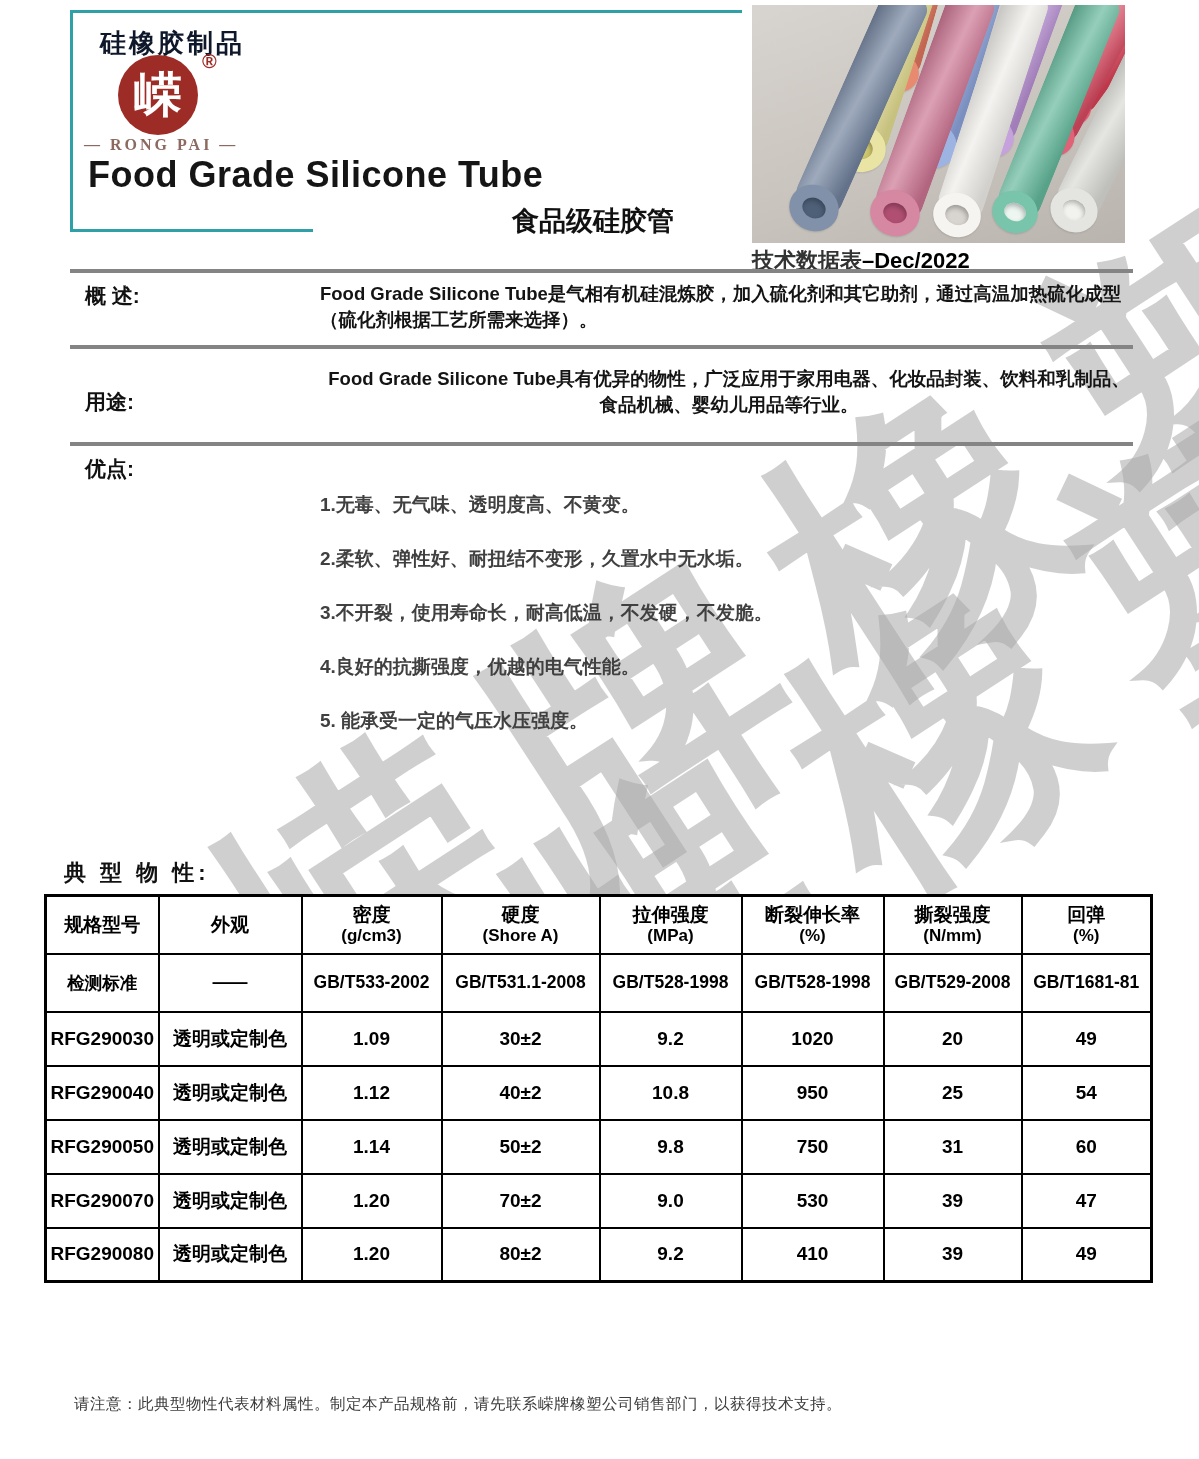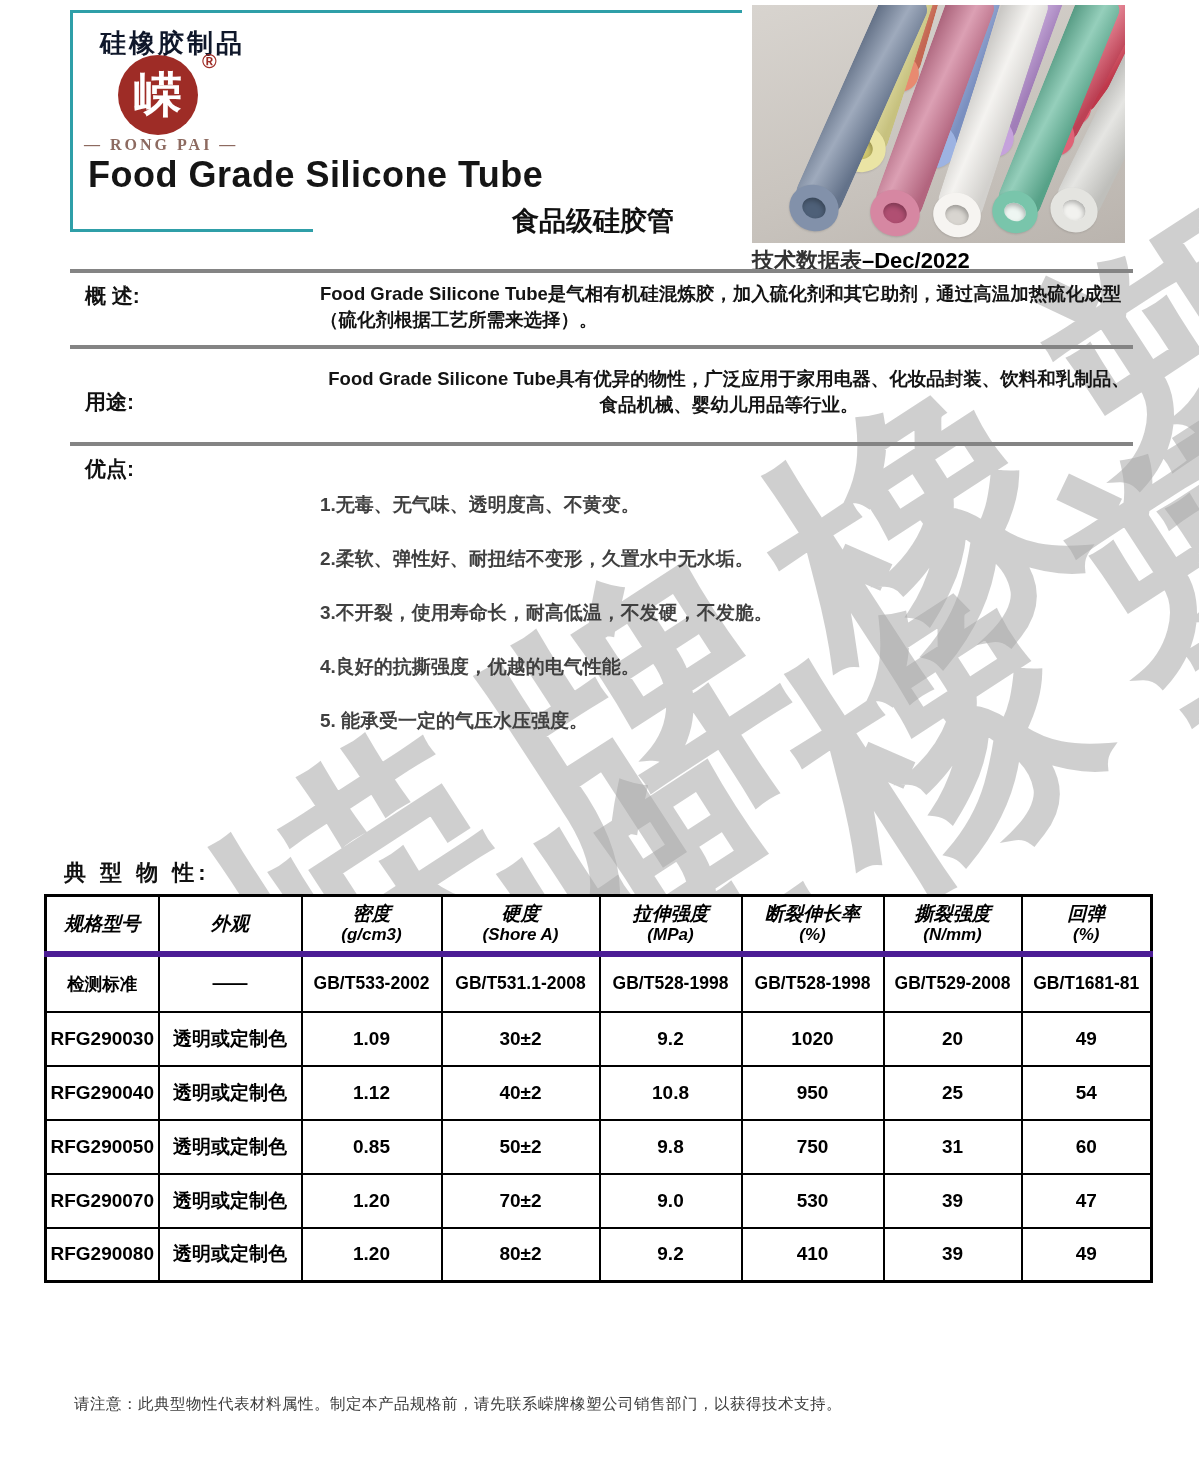--- a/index.html
+++ b/index.html
@@ -59,21 +59,21 @@
   #adv-list{left:320px;top:492px;width:700px;}
   .adv-item{font-size:19px;font-weight:bold;color:#404040;margin-bottom:28px;}
 
   
   #tbl-heading{left:64px;top:858px;font-size:22px;font-weight:bold;letter-spacing:4px;color:#111;}
   #props-table{position:absolute;left:44px;top:894px;z-index:2;border-collapse:collapse;
                background:#fff;table-layout:fixed;}
   #props-table td,#props-table th{border:2px solid #000;text-align:center;vertical-align:middle;
                padding:0;overflow:hidden;background:#fff;}
   #props-table{border:3px solid #000;}
-  #props-table thead tr{height:58px;border-bottom:6px solid #4c1d95;font-style:italic;}
+  #props-table thead tr{height:58px;border-bottom:2px solid #4c1d95;}
   .th-name{font-size:19px;font-weight:bold;line-height:1.25;}
   .th-unit{font-size:17px;font-weight:bold;line-height:1.2;}
   .std-row{height:58px;font-size:17.5px;font-weight:bold;}
   .data-row{height:54px;font-size:19px;font-weight:bold;}
   .c1{width:113px;} .c2{width:143px;} .c3{width:140px;} .c4{width:158px;}
   .c5{width:142px;} .c6{width:142px;} .c7{width:138px;} .c8{width:130px;}
 
   
   #footer-note{left:74px;top:1394px;width:1080px;font-size:15.5px;color:#3c3c3c;letter-spacing:.5px;}
 </style>
@@ -222,21 +222,21 @@
           <td>1.12</td>
           <td>40±2</td>
           <td>10.8</td>
           <td>950</td>
           <td>25</td>
           <td>54</td>
         </tr>
         <tr class="data-row">
           <td>RFG290050</td>
           <td>透明或定制色</td>
-          <td>0.85</td>
+          <td>1.14</td>
           <td>50±2</td>
           <td>9.8</td>
           <td>750</td>
           <td>31</td>
           <td>60</td>
         </tr>
         <tr class="data-row">
           <td>RFG290070</td>
           <td>透明或定制色</td>
           <td>1.20</td>

